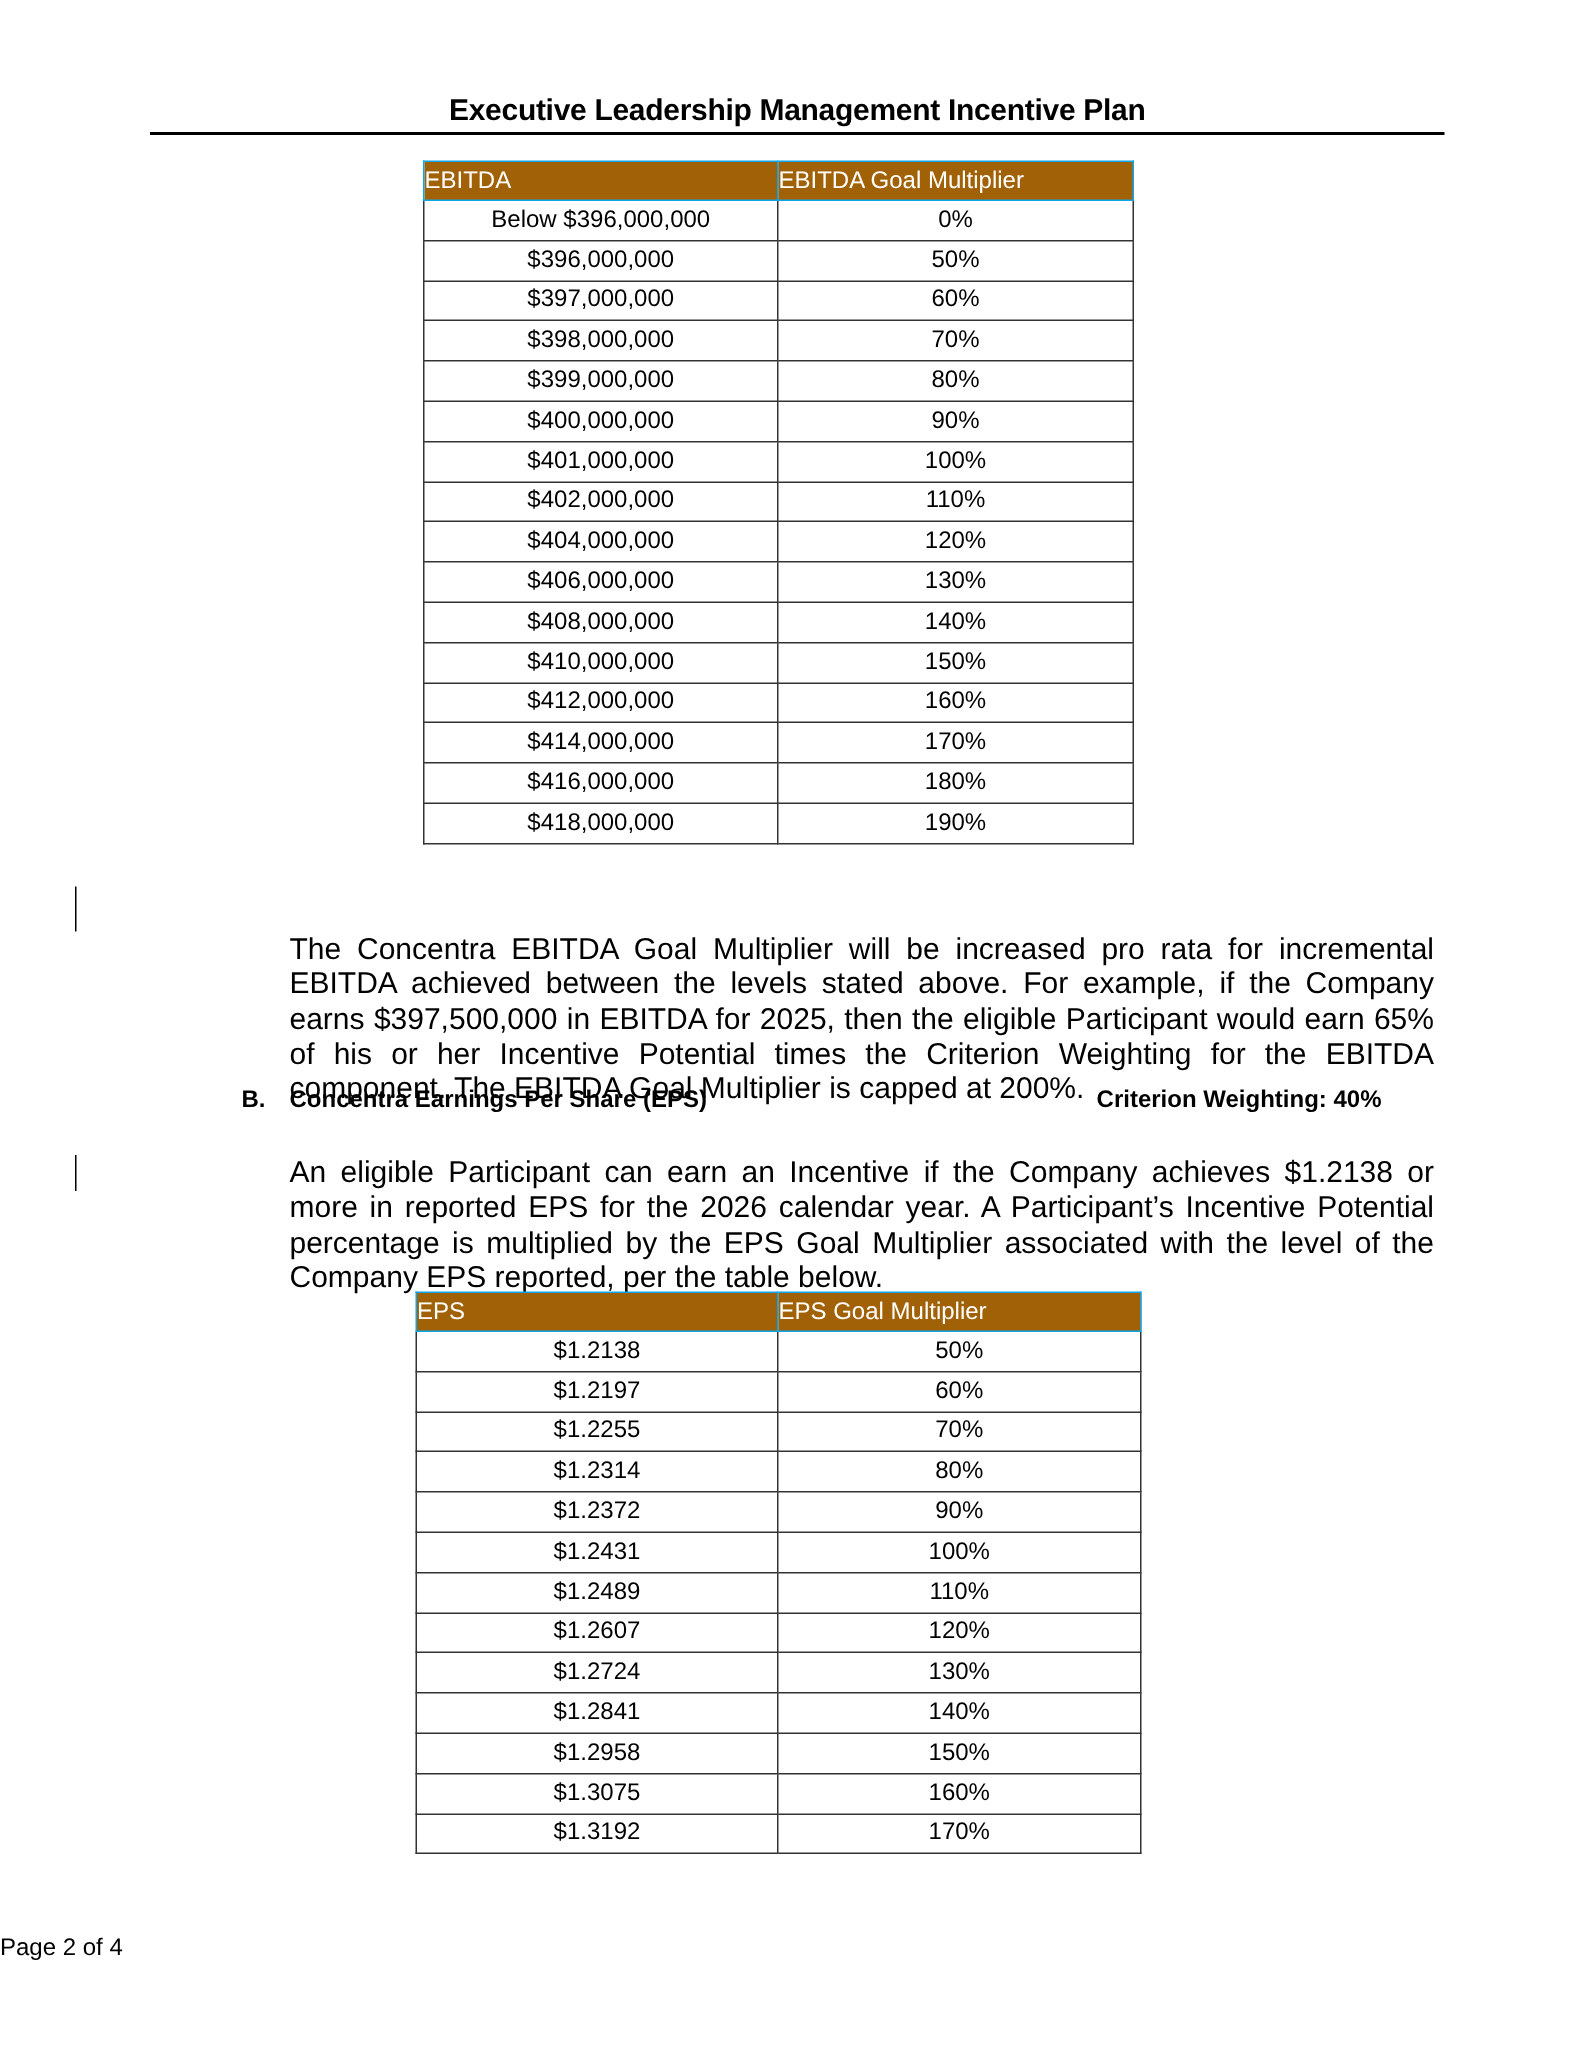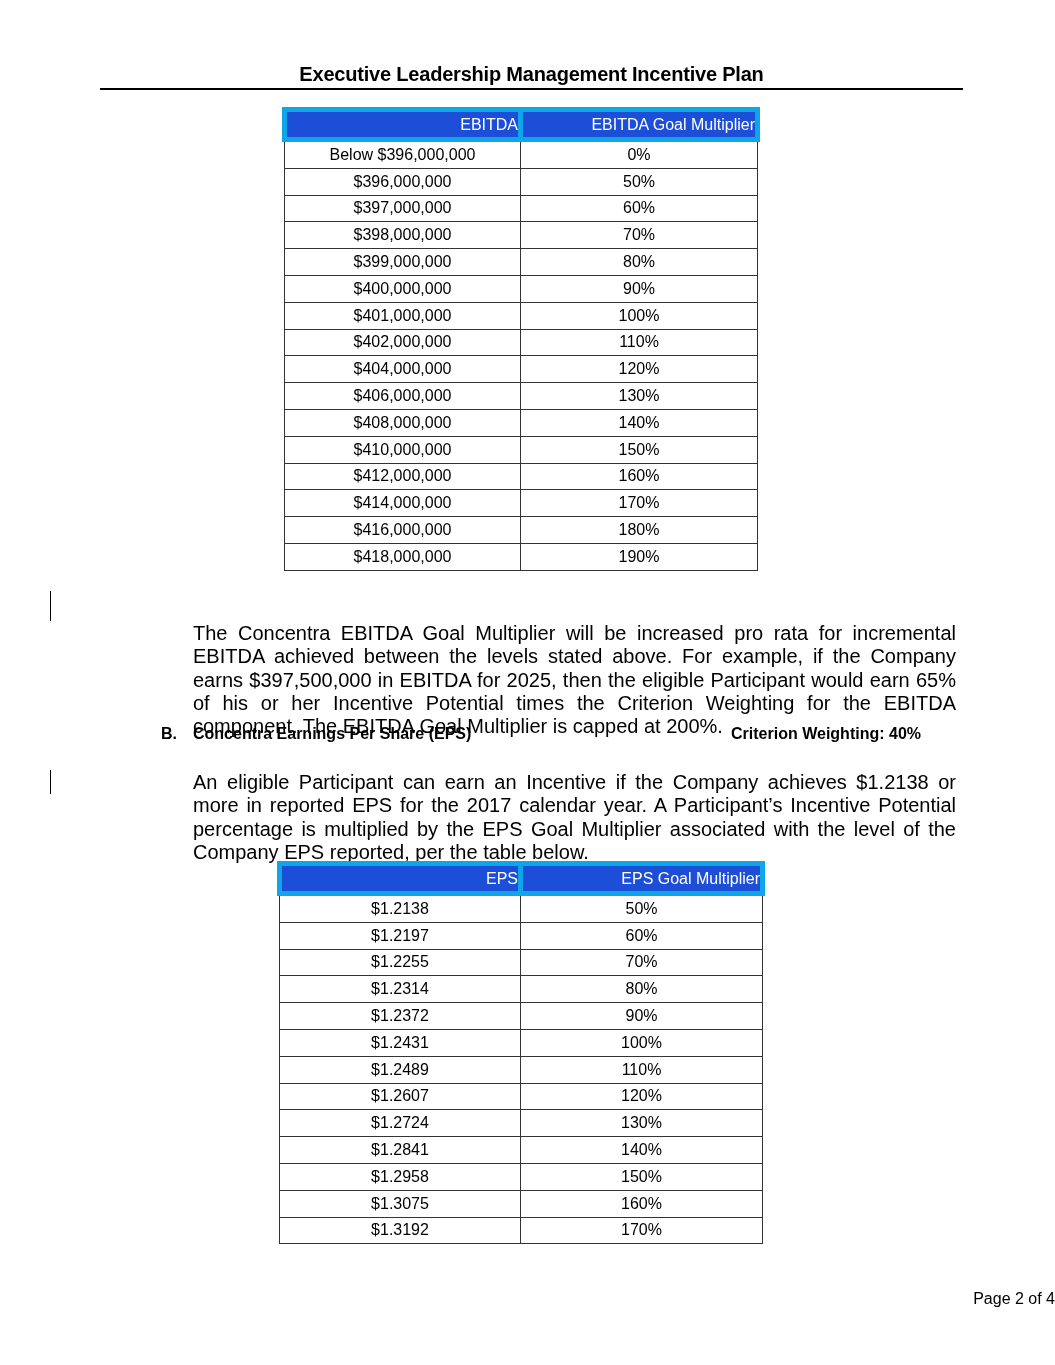--- a/index.html
+++ b/index.html
@@ -3,40 +3,40 @@
 <meta charset="utf-8">
 <style>
   html, body { margin: 0; padding: 0; background: #ffffff; }
   body { width: 1055px; height: 1365px; position: relative; overflow: hidden;
          font-family: "Liberation Sans", "DejaVu Sans", sans-serif; color: #000; }
   .page-title { position: absolute; left: 100px; width: 863px; top: 63px; text-align: center;
                 font-size: 20px; font-weight: bold; letter-spacing: -0.2px; }
   .title-rule { position: absolute; left: 100px; width: 863px; top: 88px; height: 0;
                 border-top: 2.5px solid #000; }
   table.mtable { position: absolute; border-collapse: collapse; font-size: 16px; table-layout: fixed; }
-  table.mtable th { background: #1d4ed8; color: #ffffff; font-weight: normal; height: 25px;
-                    border: 5px solid #0ea5e9; text-align: right; padding: 0; }
+  table.mtable th { background: #a16207; color: #ffffff; font-weight: normal; height: 25px;
+                    border: 1px solid #0ea5e9; text-align: left; padding: 0; }
   table.mtable td { border: 1px solid #333; height: 25.8px; text-align: center; padding: 0; }
   #ebitda-table { left: 282px; top: 107px; width: 473px; }
   #ebitda-table col.c1 { width: 236px; } #ebitda-table col.c2 { width: 237px; }
   #eps-table { left: 277px; top: 861px; width: 483px; }
   #eps-table col.c1 { width: 241px; } #eps-table col.c2 { width: 242px; }
   .para { position: absolute; left: 193px; width: 763px; font-size: 20px; line-height: 23.3px;
           text-align: justify; }
   #para1 { top: 622px; }
   #para2 { top: 771px; }
   .section-heading { position: absolute; top: 725px; left: 161px; width: 760px; font-size: 16px;
                      font-weight: bold; }
   .section-letter { position: absolute; left: 0; }
   .section-label { position: absolute; left: 32px; }
   .section-weight { position: absolute; right: 0; }
   .change-bar { position: absolute; left: 50px; width: 0; border-left: 1.5px solid #000; }
   #bar1 { top: 591px; height: 30px; }
   #bar2 { top: 770px; height: 24px; }
-  .page-footer { position: absolute; top: 1290px; left: 0; width: 1055px; text-align: right;
+  .page-footer { position: absolute; top: 1290px; left: 0; width: 1055px; text-align: left;
                  font-size: 16px; font-family: "Liberation Sans", sans-serif; }
 </style>
 </head>
 <body>
 
 <div class="page-title">Executive Leadership Management Incentive Plan</div>
 <div class="title-rule"></div>
 
 <table class="mtable" id="ebitda-table">
   <colgroup>
@@ -122,21 +122,21 @@
 <div class="para" id="para1">The Concentra EBITDA Goal Multiplier will be increased pro rata for incremental EBITDA achieved between the levels stated above.  For example, if the Company earns $397,500,000 in EBITDA for 2025, then the eligible Participant would earn 65% of his or her Incentive Potential times the Criterion Weighting for the EBITDA component.  The EBITDA Goal Multiplier is capped at 200%.</div>
 
 <div class="section-heading">
   <span class="section-letter">B.</span>
   <span class="section-label">Concentra Earnings Per Share (EPS)</span>
   <span class="section-weight">Criterion Weighting:  40%</span>
 </div>
 
 <div class="change-bar" id="bar2"></div>
 
-<div class="para" id="para2">An eligible Participant can earn an Incentive if the Company achieves $1.2138 or more in reported EPS for the 2017 calendar year.  A Participant’s Incentive Potential percentage is multiplied by the EPS Goal Multiplier associated with the level of the Company EPS reported, per the table below.</div>
+<div class="para" id="para2">An eligible Participant can earn an Incentive if the Company achieves $1.2138 or more in reported EPS for the 2026 calendar year.  A Participant’s Incentive Potential percentage is multiplied by the EPS Goal Multiplier associated with the level of the Company EPS reported, per the table below.</div>
 
 <table class="mtable" id="eps-table">
   <colgroup>
       <col class="c1">
       <col class="c2">
     </colgroup>
   <thead>
     <tr>
       <th>EPS</th>
       <th>EPS Goal Multiplier</th>

